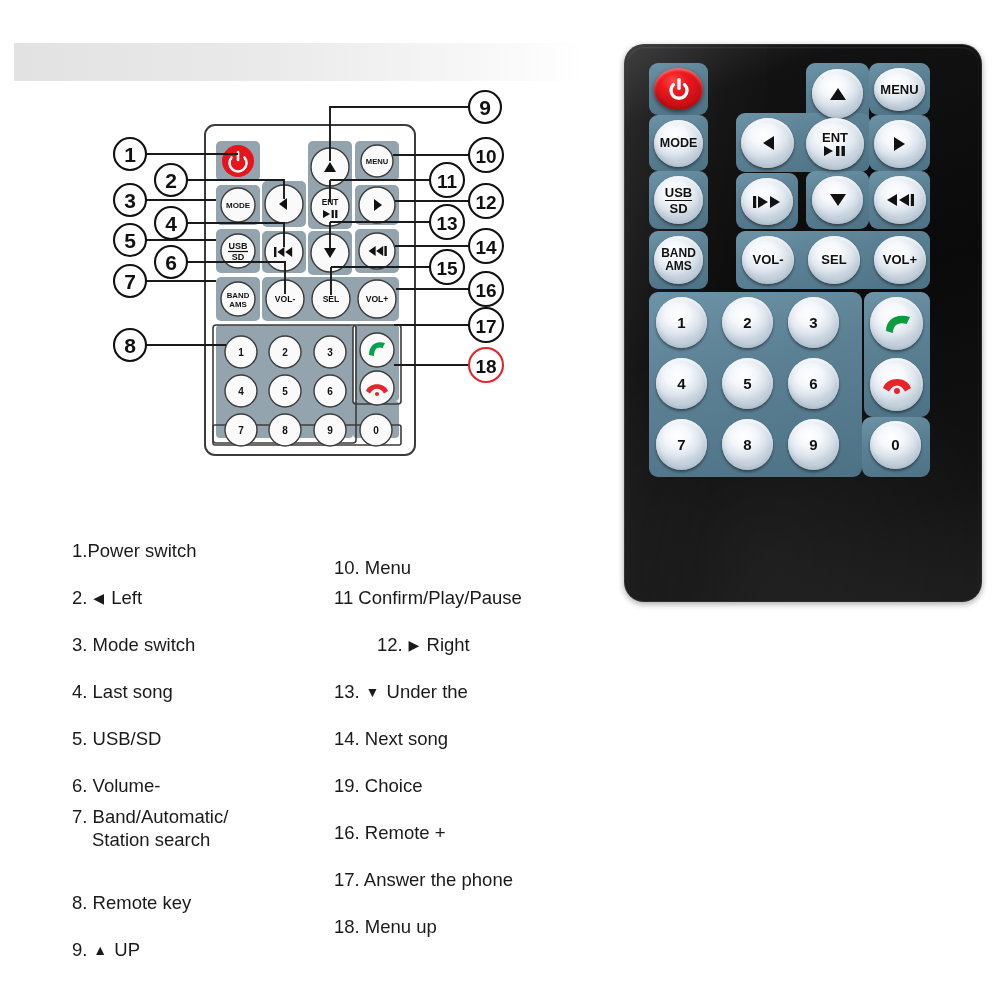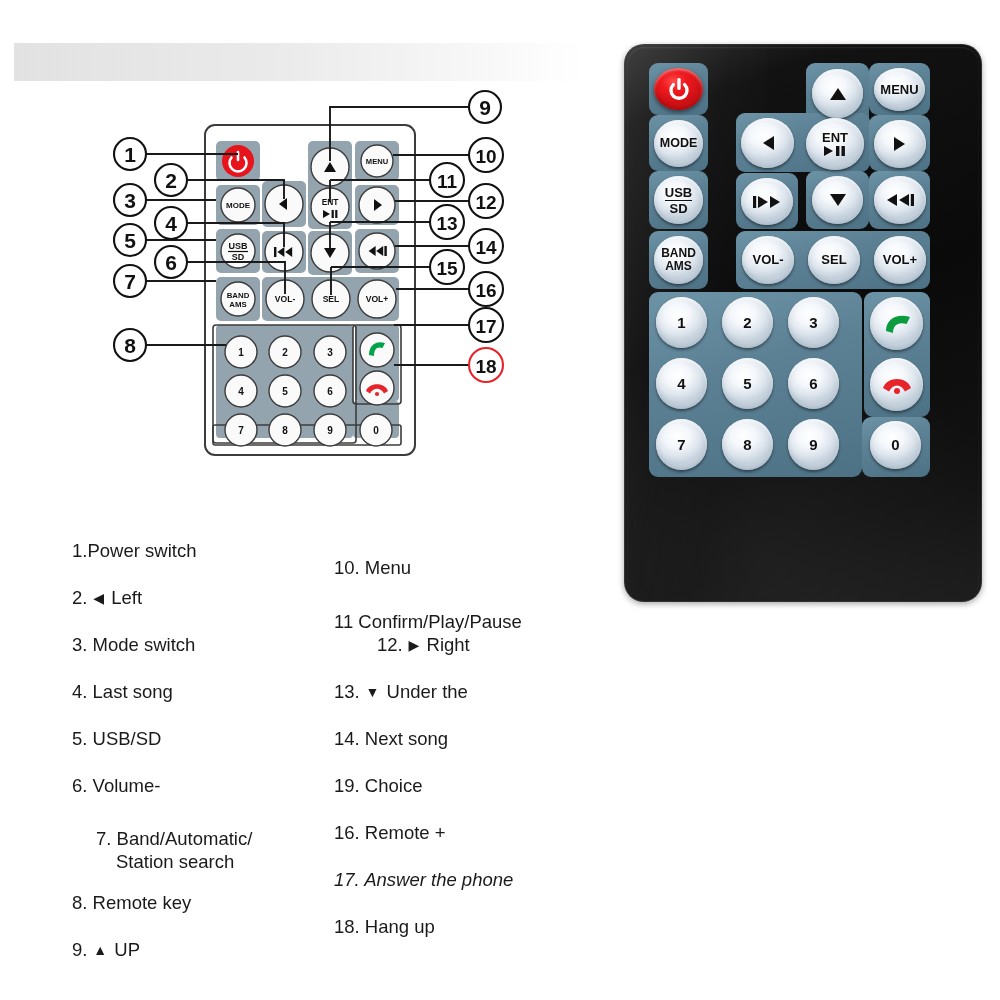--- a/index.html
+++ b/index.html
@@ -346,34 +346,34 @@
   </div>
 
   <div id="legend">
     <div class="legend-col" id="legend-col-left">
         <div class="legend-item" style="top: 20px;"><span class="ln"><span>1.</span><span></span><span>Power switch</span></span></div>
         <div class="legend-item" style="top: 67px;"><span class="ln"><span>2.</span><span class="gl"> ◀</span><span> </span><span>Left</span></span></div>
         <div class="legend-item" style="top: 114px;"><span class="ln"><span>3.</span><span></span><span> Mode switch</span></span></div>
         <div class="legend-item" style="top: 161px;"><span class="ln"><span>4.</span><span></span><span> Last song</span></span></div>
         <div class="legend-item" style="top: 208px;"><span class="ln"><span>5.</span><span></span><span> USB/SD</span></span></div>
         <div class="legend-item" style="top: 255px;"><span class="ln"><span>6.</span><span></span><span> Volume-</span></span></div>
-        <div class="legend-item" style="top: 308px; margin-left: 24px;"><span class="ln"><span>7.</span><span></span><span> Band/Automatic/</span></span><span class="sub">Station search</span></div>
+        <div class="legend-item" style="top: 286px;"><span class="ln"><span>7.</span><span></span><span> Band/Automatic/</span></span><span class="sub">Station search</span></div>
         <div class="legend-item" style="top: 372px;"><span class="ln"><span>8.</span><span></span><span> Remote key</span></span></div>
         <div class="legend-item" style="top: 419px;"><span class="ln"><span>9.</span><span class="gl"> ▲</span><span> </span><span>UP</span></span></div>
       </div>
     <div class="legend-col" id="legend-col-right">
         <div class="legend-item" style="top: 28px; margin-top: 9px;"><span class="ln"><span>10.</span><span> </span><span> Menu</span></span></div>
-        <div class="legend-item" style="top: 67px; margin-top: 24px;"><span class="ln"><span>11</span><span> </span><span>Confirm/Play/Pause</span></span></div>
+        <div class="legend-item" style="top: 67px;"><span class="ln"><span>11</span><span> </span><span>Confirm/Play/Pause</span></span></div>
         <div class="legend-item" style="top: 114px; margin-left: 43px;"><span class="ln"><span>12.</span><span class="gl"> ▶</span><span> </span><span>Right</span></span></div>
         <div class="legend-item" style="top: 161px;"><span class="ln"><span>13.</span><span class="gl"> ▼</span><span> </span><span>Under the</span></span></div>
         <div class="legend-item" style="top: 208px;"><span class="ln"><span>14.</span><span> </span><span> Next song</span></span></div>
         <div class="legend-item" style="top: 255px;"><span class="ln"><span>19.</span><span> </span><span> Choice</span></span></div>
         <div class="legend-item" style="top: 302px;"><span class="ln"><span>16.</span><span> </span><span> Remote +</span></span></div>
-        <div class="legend-item" style="top: 349px; font-style: italic;"><span class="ln"><span>17.</span><span> </span><span> Answer the phone</span></span></div>
-        <div class="legend-item" style="top: 396px;"><span class="ln"><span>18.</span><span> </span><span> Hang up</span></span></div>
+        <div class="legend-item" style="top: 349px;"><span class="ln"><span>17.</span><span> </span><span> Answer the phone</span></span></div>
+        <div class="legend-item" style="top: 396px;"><span class="ln"><span>18.</span><span> </span><span> Menu up</span></span></div>
       </div>
   </div>
 
   <div id="photo-remote">
     <div id="remote-body">
       <div id="remote-sheen"></div>
 
       <div class="pad" style="left:25px;  top:19px;  width:59px;  height:52px;"></div>
       <div class="pad" style="left:182px; top:19px;  width:63px;  height:70px;"></div>
       <div class="pad" style="left:245px; top:19px;  width:61px;  height:52px;"></div>

